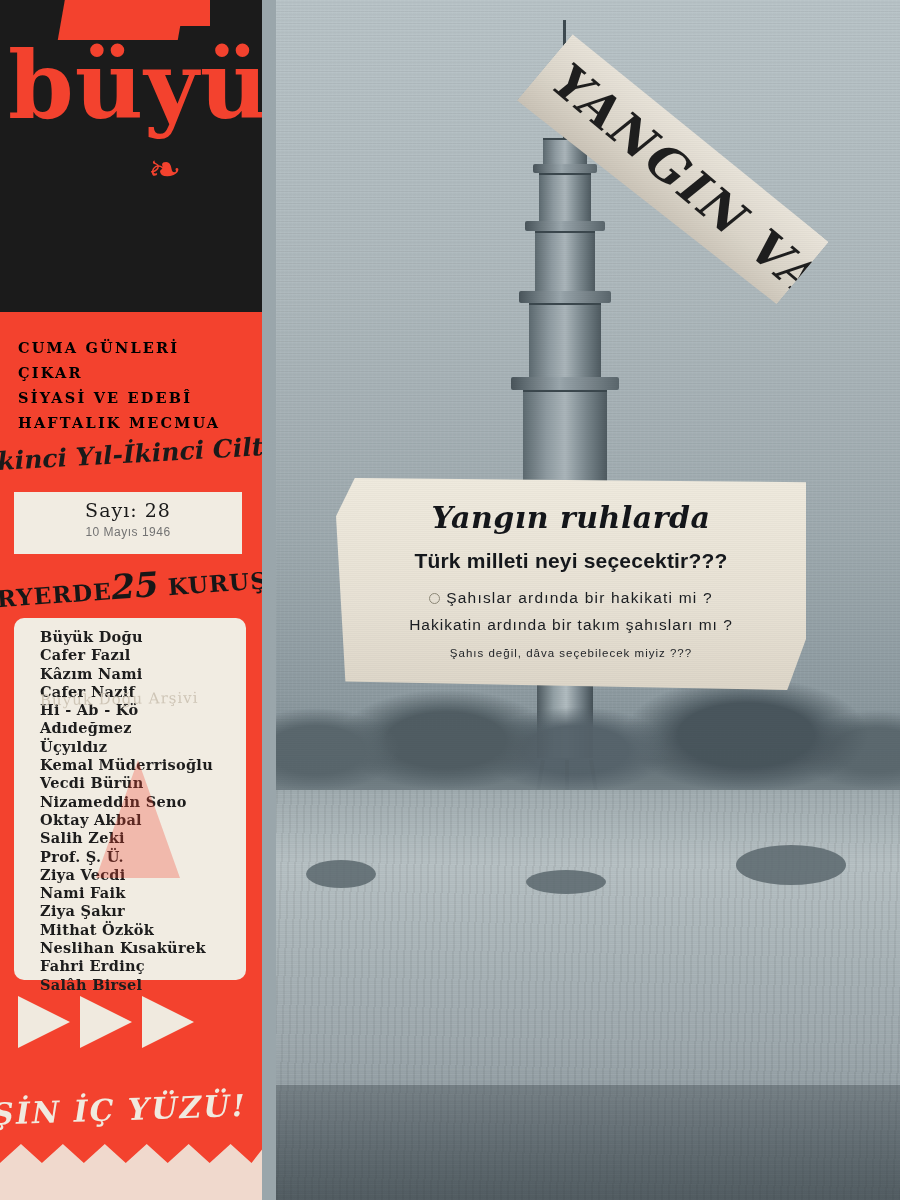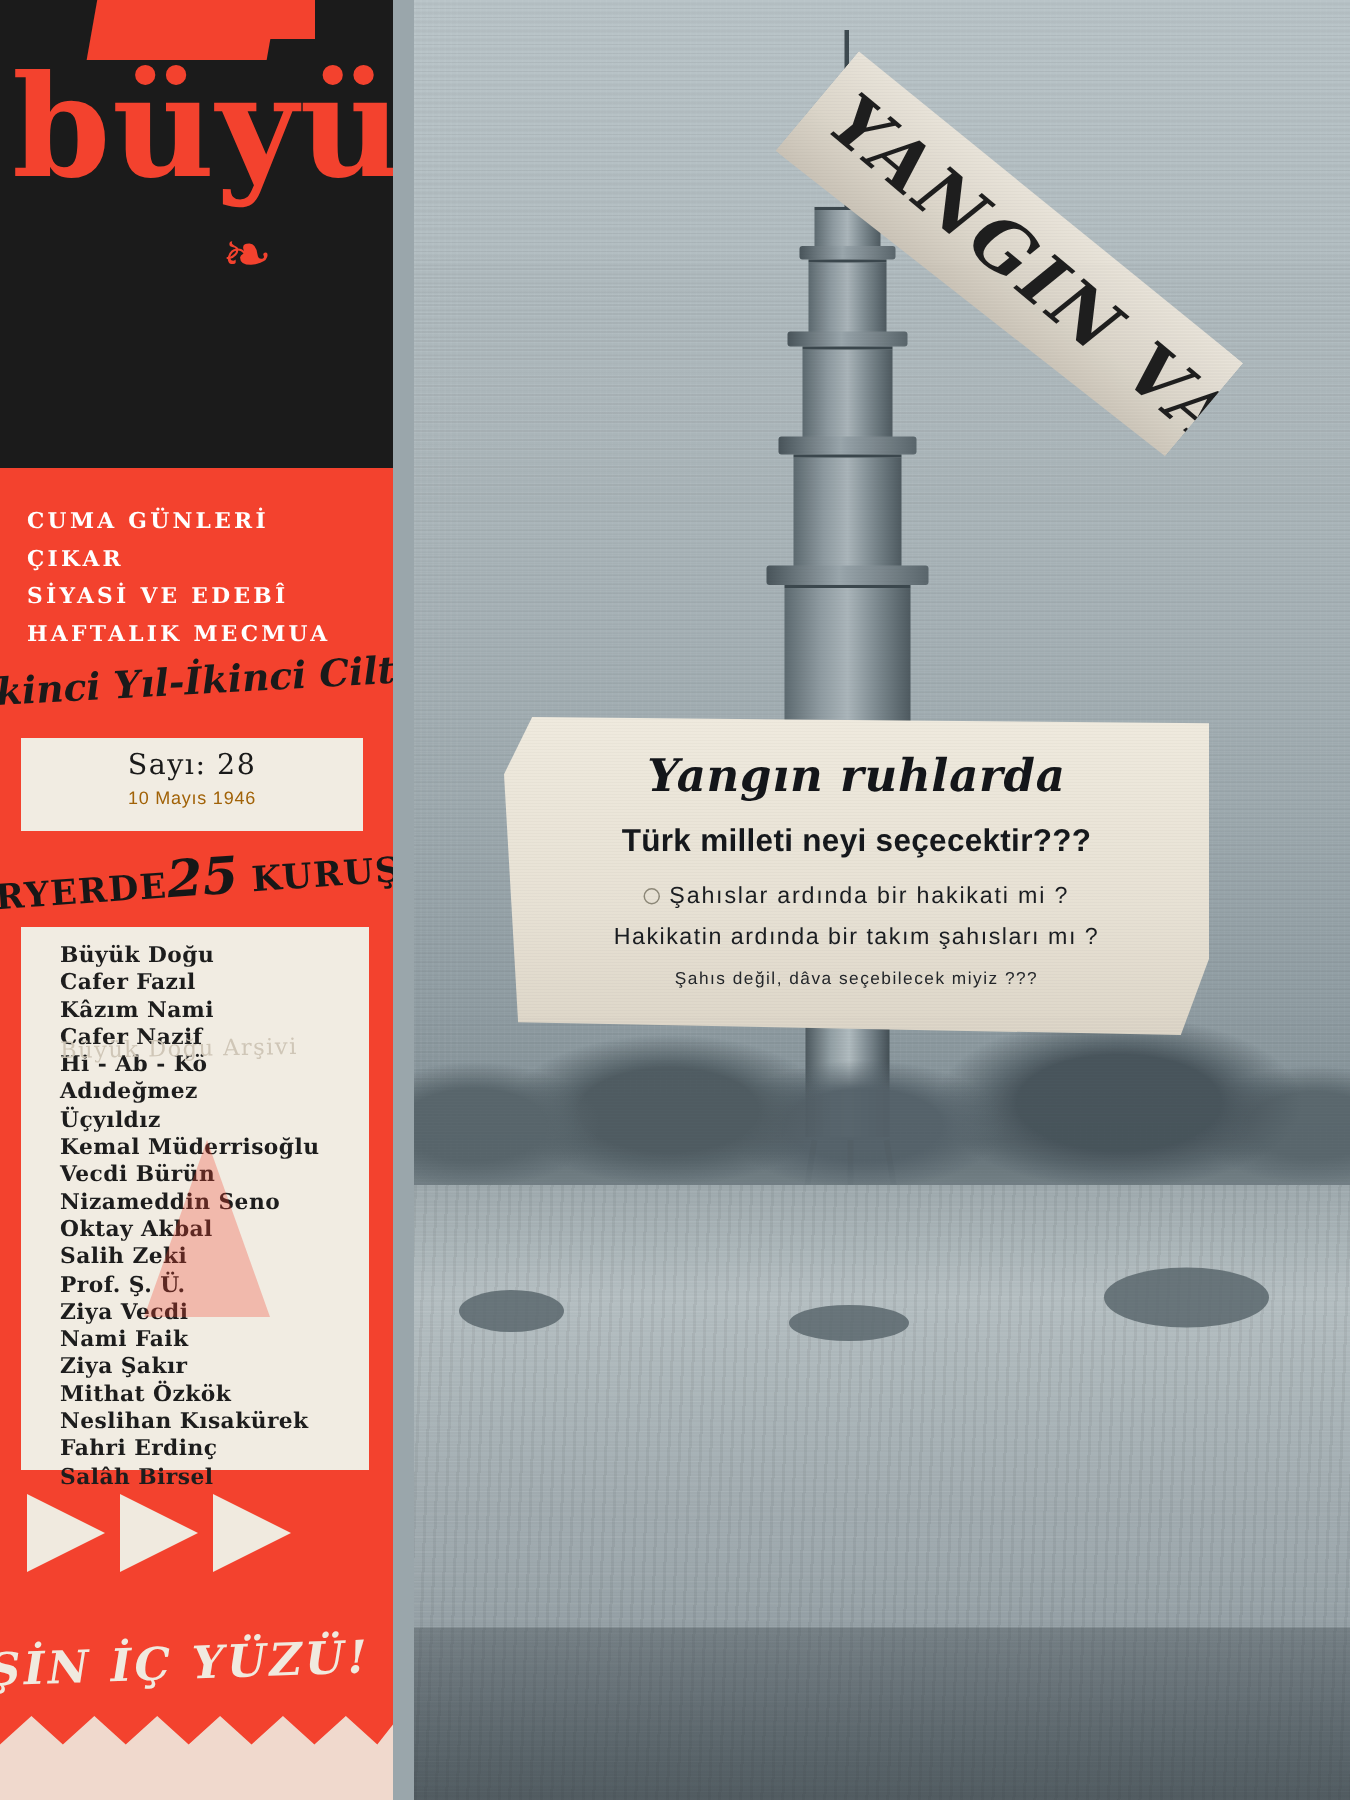--- a/index.html
+++ b/index.html
@@ -67,21 +67,21 @@
     width: 46px; height: 54px;
     color: #f3422e;
     font-size: 40px;
     font-family: "DejaVu Serif", serif;
   }
 
   .subtitle-block {
     position: absolute;
     left: 18px; top: 336px;
     width: 230px;
-    color: #ffffff;
+    color: #000000;
     font-family: "DejaVu Serif", serif;
     font-weight: bold;
     font-size: 14.5px;
     letter-spacing: 2.2px;
     line-height: 1.72;
   }
 
   .cilt-script {
     position: absolute;
     left: -14px; top: 440px;
@@ -109,21 +109,21 @@
     margin-top: 7px;
     font-family: "DejaVu Serif", serif;
     font-size: 19px;
     color: #1a1a1a;
     letter-spacing: 1px;
   }
   .sayi-date {
     margin-top: 4px;
     font-family: "Liberation Sans", sans-serif;
     font-size: 12px;
-    color: #a16207;
+    color: #737373;
     letter-spacing: 0.5px;
   }
 
   .price-strip {
     position: absolute;
     left: -22px; top: 566px;
     width: 300px;
     height: 44px;
     transform: rotate(-4deg);
     color: #171717;
@@ -139,20 +139,21 @@
     letter-spacing: 0;
   }
 
   .authors-box {
     position: absolute;
     left: 14px; top: 618px;
     width: 232px;
     height: 352px;
     background: #f1ece2;
     padding: 10px 0 0 0;
+    border-radius: 10px;
   }
   .authors-list {
     margin: 0;
     padding: 0 0 0 26px;
     list-style: none;
   }
   .authors-list li {
     font-family: "DejaVu Serif", serif;
     font-weight: bold;
     font-size: 14.5px;

